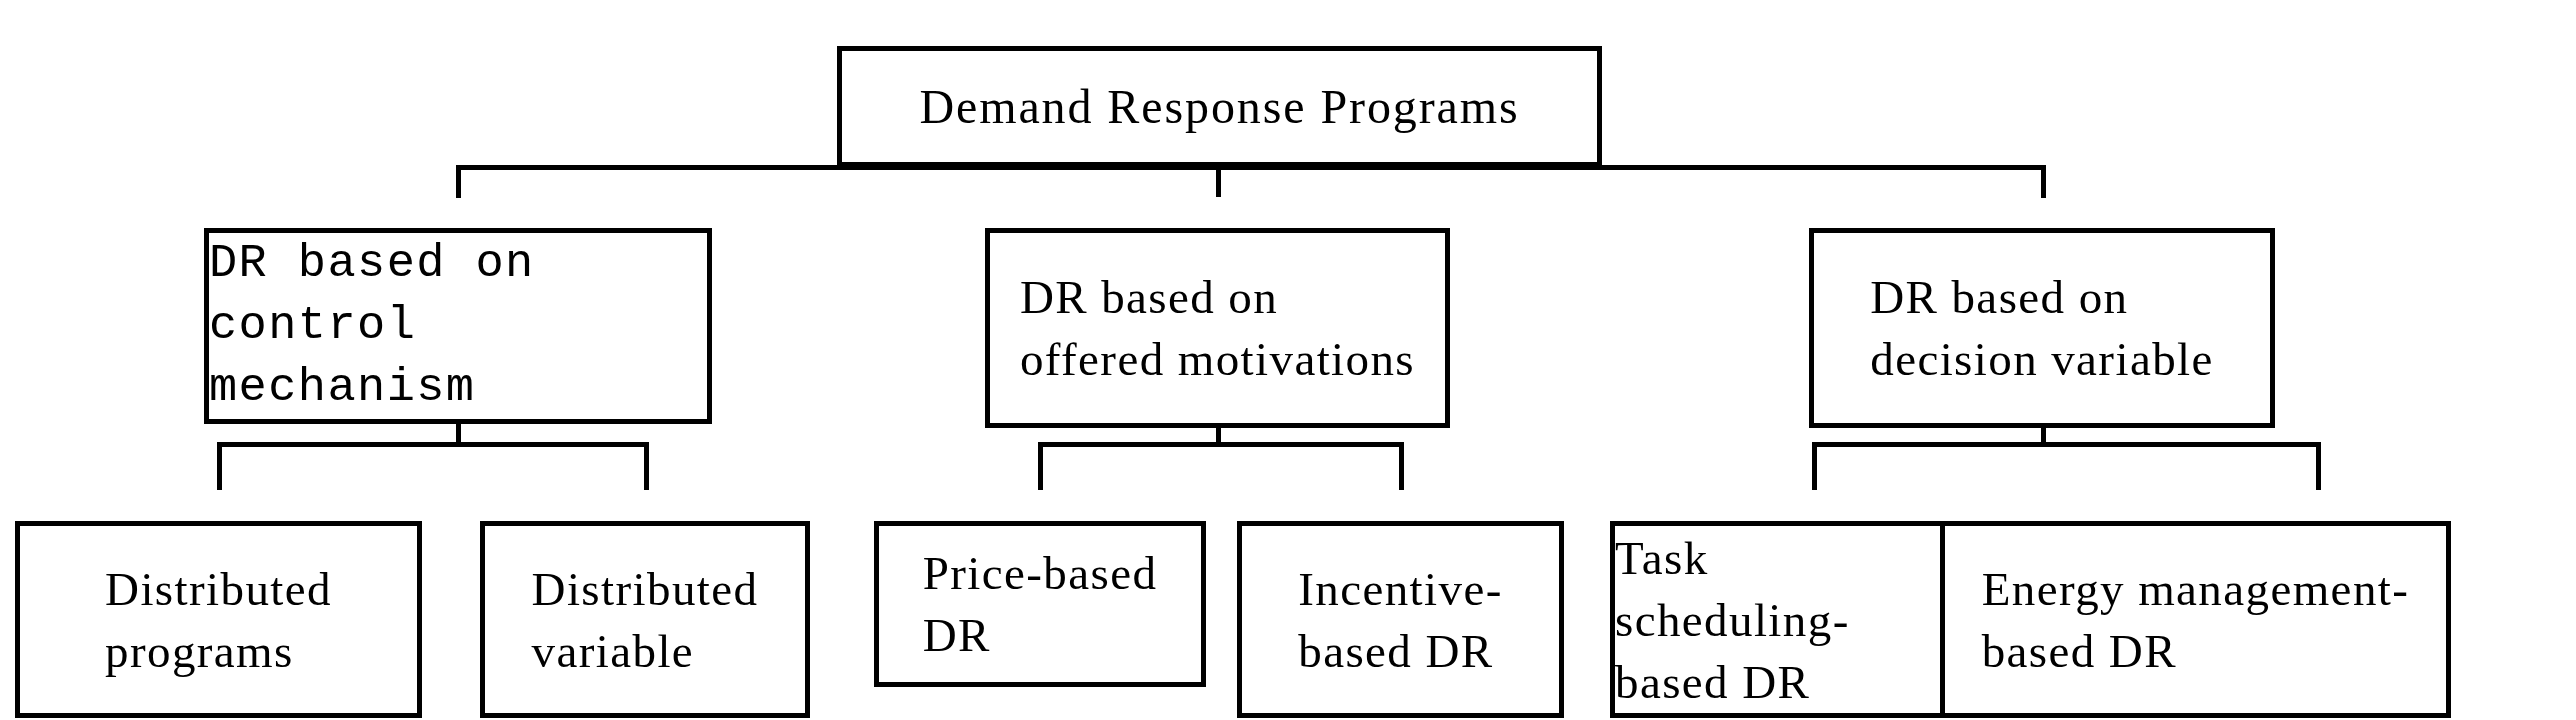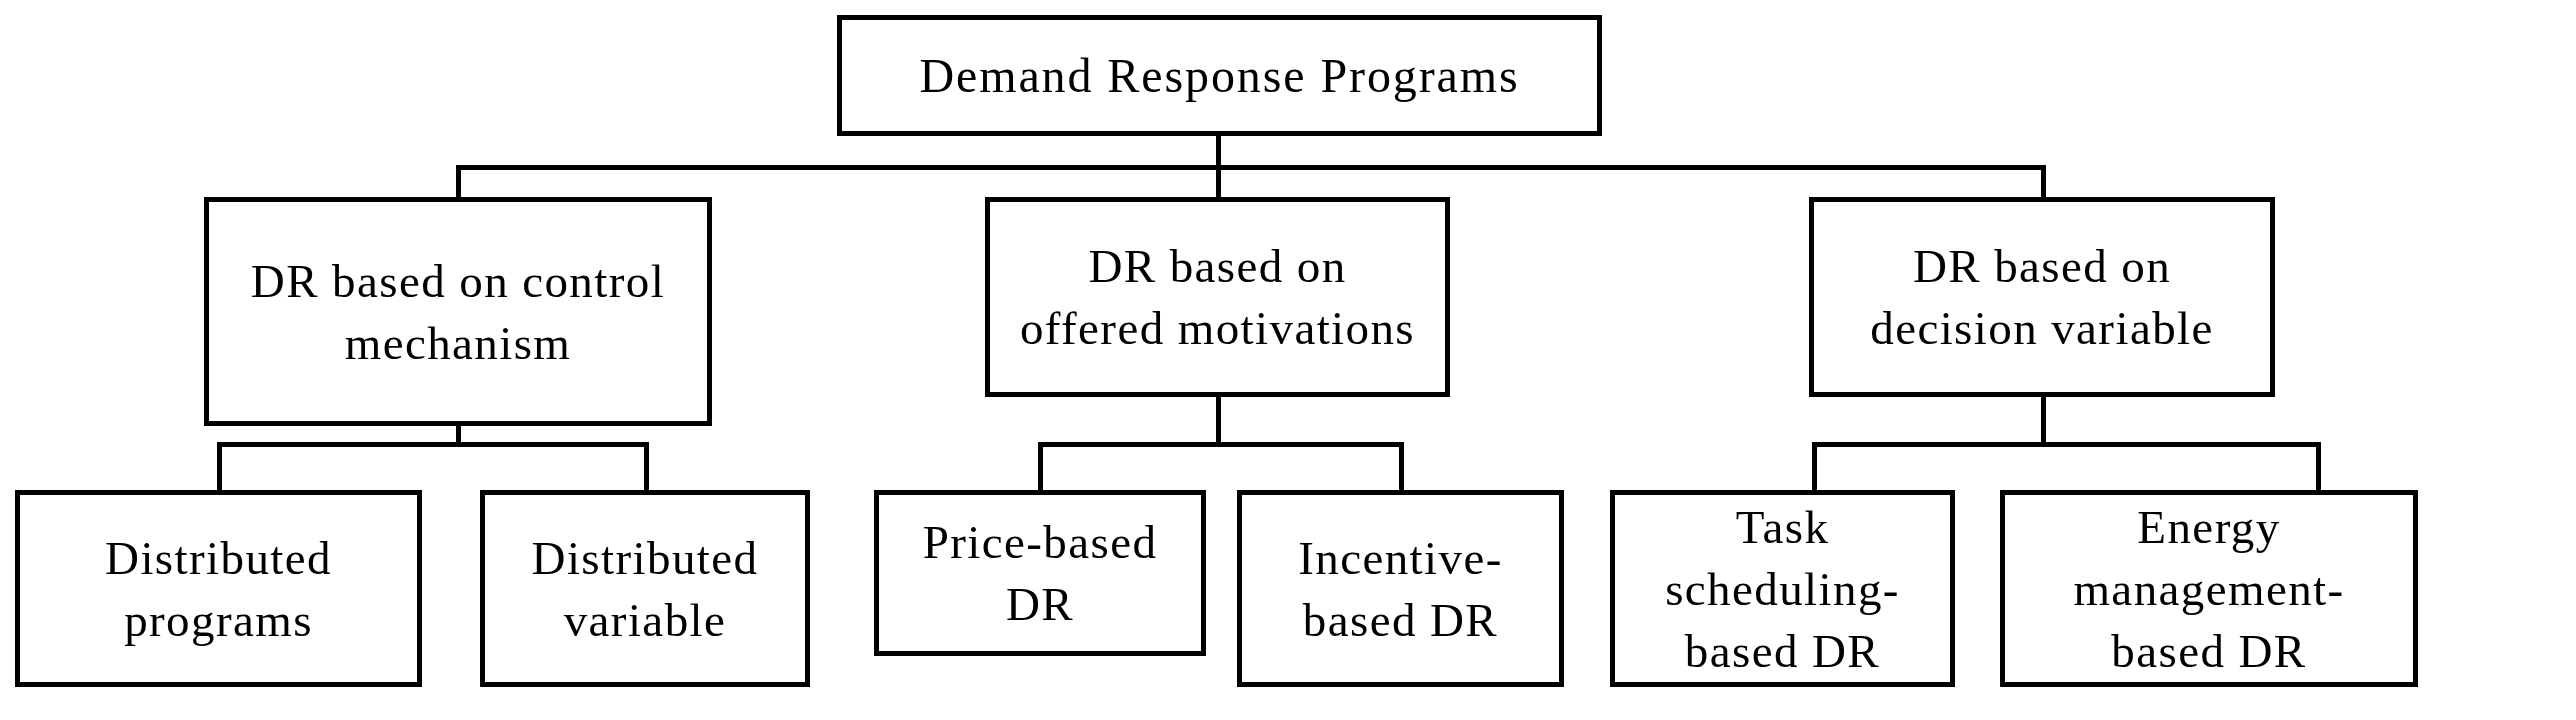--- a/index.html
+++ b/index.html
@@ -17,22 +17,23 @@
     color: #000000;
   }
   .node {
     position: absolute;
     box-sizing: border-box;
     border: 5.6px solid #000000;
     background: #ffffff;
     display: flex;
     align-items: center;
     justify-content: center;
-    text-align: center;
+    text-align: left;
     z-index: 2;
+    margin-top: 31px;
   }
   .node-label {
     white-space: pre-line;
     font-size: 47px;
     line-height: 62px;
     letter-spacing: 1.4px;
     color: #000000;
   }
   .root-label {
     font-size: 48px;
@@ -46,21 +47,21 @@
 </style>
 </head>
 <body>
 
 <div class="stage">
 
   <div class="node" style="left:837px; top:15px; width:765px; height:121px;">
     <span class="node-label root-label">Demand Response Programs</span>
   </div>
 
-  <div class="node" style="left:204px; top:197px; width:508px; height:229px;">
+  <div class="node" style="left:204px; top:197px; width:508px; height:196px;font-family:Liberation Mono, monospace;">
     <span class="node-label">DR based on control
 mechanism</span>
   </div>
   <div class="node" style="left:985px; top:197px; width:465px; height:200px;">
     <span class="node-label">DR based on
 offered motivations</span>
   </div>
   <div class="node" style="left:1809px; top:197px; width:466px; height:200px;">
     <span class="node-label">DR based on
 decision variable</span>
@@ -79,21 +80,21 @@
 DR</span>
   </div>
   <div class="node" style="left:1237px; top:490px; width:327px; height:197px;">
     <span class="node-label">Incentive-
 based DR</span>
   </div>
   <div class="node" style="left:1610px; top:490px; width:345px; height:197px;">
     <span class="node-label">Task scheduling-
 based DR</span>
   </div>
-  <div class="node" style="left:2000px; top:490px; width:418px; height:197px;">
+  <div class="node" style="left:1940px; top:490px; width:511px; height:197px;">
     <span class="node-label">Energy management-
 based DR</span>
   </div>
 
   <div class="line" style="left:1216px; top:132px; width:4.7px; height:65px;"></div>
   <div class="line" style="left:456px; top:165px; width:1590px; height:4.7px;"></div>
   <div class="line" style="left:456px; top:165px; width:4.7px; height:33px;"></div>
   <div class="line" style="left:2041px; top:165px; width:4.7px; height:33px;"></div>
 
   <div class="line" style="left:456px; top:397px; width:4.7px; height:49px;"></div>

